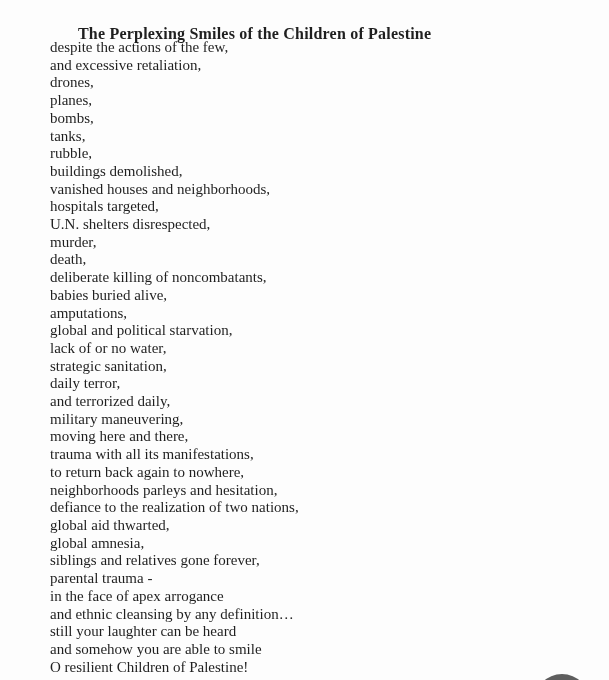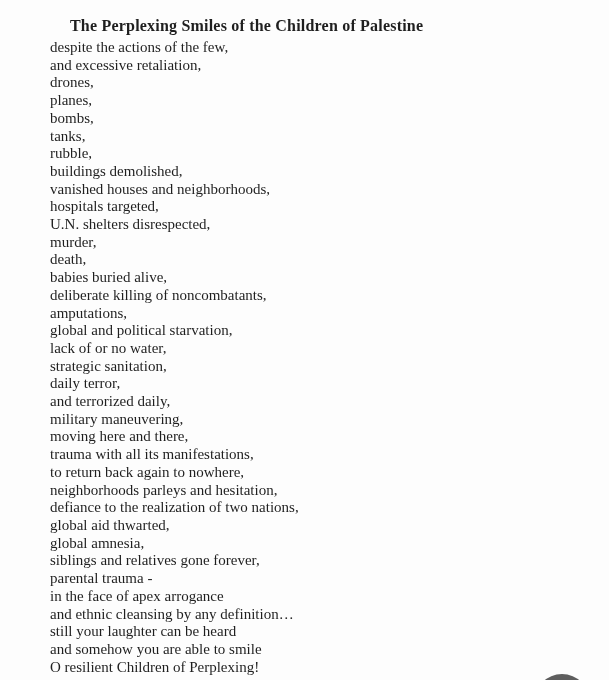--- a/index.html
+++ b/index.html
@@ -21,21 +21,21 @@
     font-family: "Liberation Serif", serif;
   }
   .page {
     position: absolute;
     inset: 0;
   }
   .title {
     position: absolute;
     left: 62px;
     top: 9px;
-    margin: 8px;
+    margin: 16px;
     font-size: 16px;
     font-weight: bold;
     letter-spacing: 0.2px;
     white-space: nowrap;
   }
   .poem {
     position: absolute;
     left: 50px;
     top: 39px;
     font-size: 15px;
@@ -68,39 +68,39 @@
       <div class="poem-line">planes,</div>
       <div class="poem-line">bombs,</div>
       <div class="poem-line">tanks,</div>
       <div class="poem-line">rubble,</div>
       <div class="poem-line">buildings demolished,</div>
       <div class="poem-line">vanished houses and neighborhoods,</div>
       <div class="poem-line">hospitals targeted,</div>
       <div class="poem-line">U.N. shelters disrespected,</div>
       <div class="poem-line">murder,</div>
       <div class="poem-line">death,</div>
+      <div class="poem-line">deliberate killing of noncombatants,</div>
       <div class="poem-line">babies buried alive,</div>
-      <div class="poem-line">deliberate killing of noncombatants,</div>
       <div class="poem-line">amputations,</div>
       <div class="poem-line">global and political starvation,</div>
       <div class="poem-line">lack of or no water,</div>
       <div class="poem-line">strategic sanitation,</div>
       <div class="poem-line">daily terror,</div>
       <div class="poem-line">and terrorized daily,</div>
       <div class="poem-line">military maneuvering,</div>
       <div class="poem-line">moving here and there,</div>
       <div class="poem-line">trauma with all its manifestations,</div>
       <div class="poem-line">to return back again to nowhere,</div>
       <div class="poem-line">neighborhoods parleys and hesitation,</div>
       <div class="poem-line">defiance to the realization of two nations,</div>
       <div class="poem-line">global aid thwarted,</div>
       <div class="poem-line">global amnesia,</div>
       <div class="poem-line">siblings and relatives gone forever,</div>
       <div class="poem-line">parental trauma -</div>
       <div class="poem-line">in the face of apex arrogance</div>
       <div class="poem-line">and ethnic cleansing by any definition…</div>
       <div class="poem-line">still your laughter can be heard</div>
       <div class="poem-line">and somehow you are able to smile</div>
-      <div class="poem-line">O resilient Children of Perplexing!</div>
+      <div class="poem-line">O resilient Children of Palestine!</div>
     </div>
 
   <div class="avatar"></div>
 </div>
 
 </body></html>

